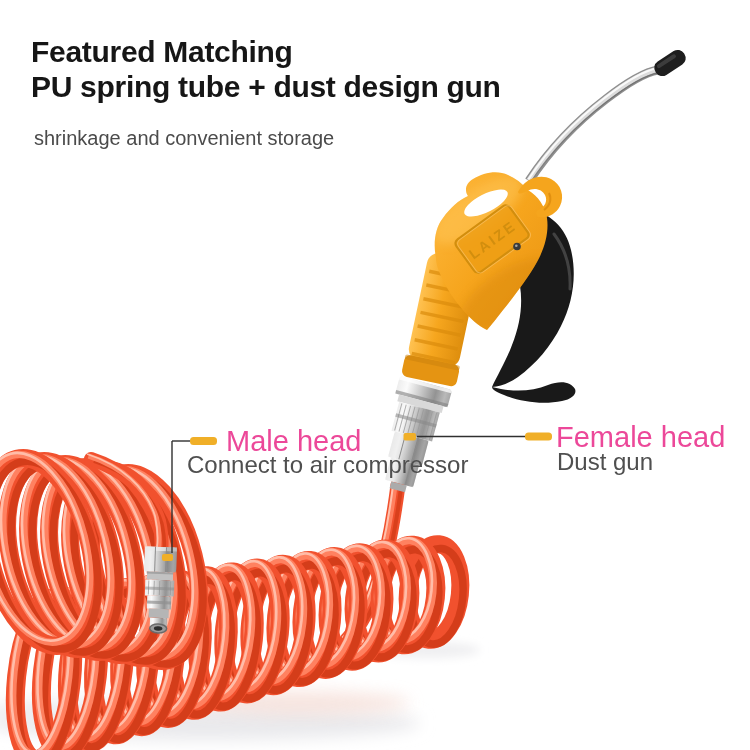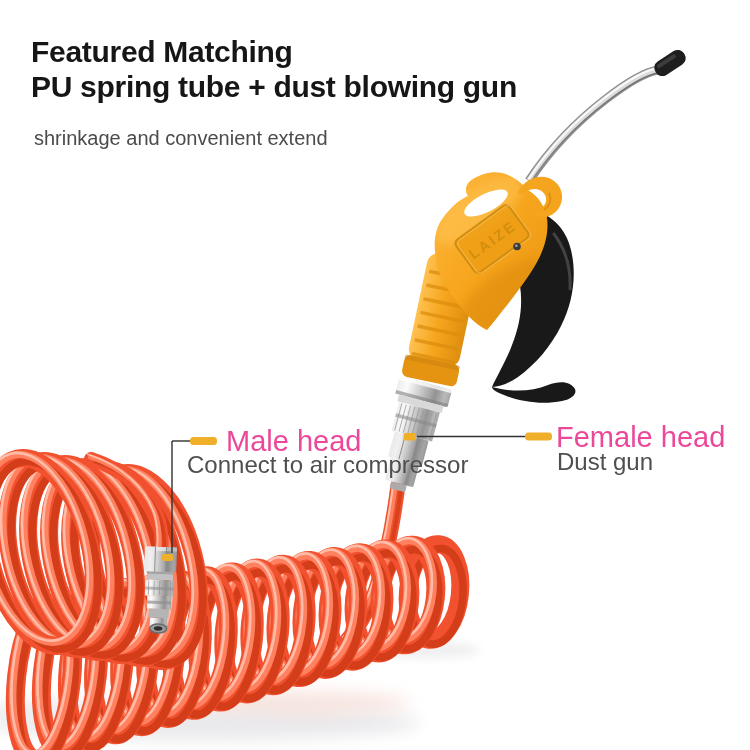--- a/index.html
+++ b/index.html
@@ -284,23 +284,23 @@
     </g>
     <line x1="417" y1="436.5" x2="525.5" y2="436.5" stroke="#303030" stroke-width="1.4"></line>
     <rect x="162" y="554" width="11" height="7" rx="2" fill="#F0AF28"></rect>
     <rect x="403.5" y="433" width="12.5" height="7.5" rx="2" fill="#F0AF28"></rect>
     <rect x="190" y="437" width="27" height="8" rx="3.5" fill="#F0AF28"></rect>
     <rect x="525" y="432.5" width="27" height="8" rx="3.5" fill="#F0AF28"></rect>
   </g>
 </svg>
 
 <div class="txt title-line" id="title1">Featured Matching</div>
-<div class="txt title-line" id="title2">PU spring tube + dust blowing gun</div>
+<div class="txt title-line" id="title2">PU spring tube + dust design gun</div>
 <div class="txt desc">
-  <div>shrinkage and convenient extend</div>
+  <div>shrinkage and convenient storage</div>
 </div>
 <div class="txt callout-label" id="male-label">Male head</div>
 <div class="txt callout-sub" id="male-sub">
   <div>Connect to air compressor</div>
 </div>
 <div class="txt callout-label" id="female-label">Female head</div>
 <div class="txt callout-sub" id="female-sub">Dust gun</div>
 
 </div>
 

